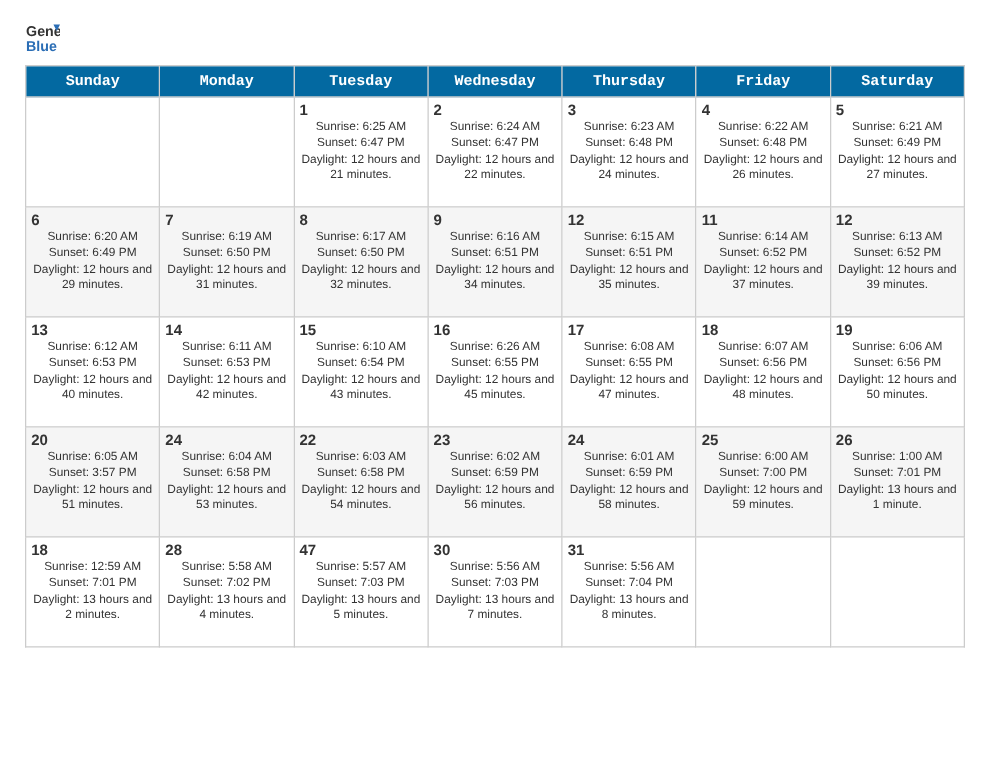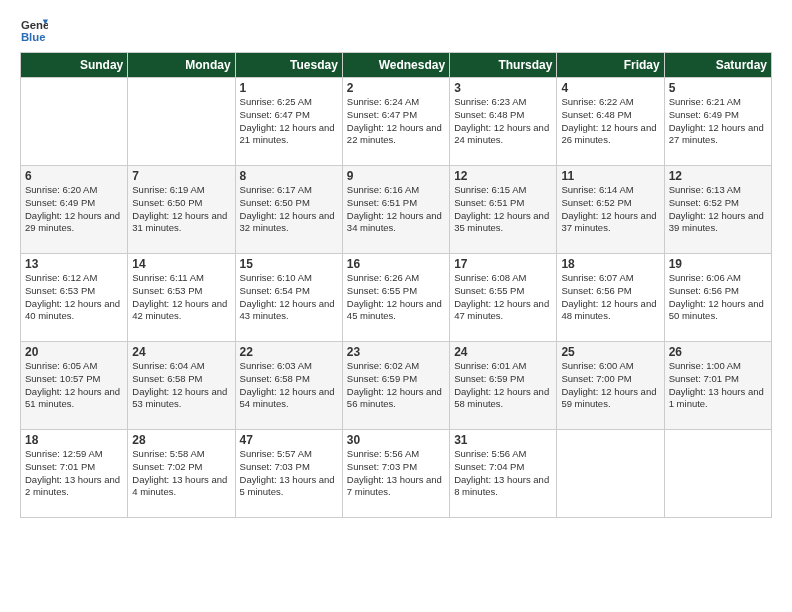--- a/index.html
+++ b/index.html
@@ -41,27 +41,28 @@
     .calendar-subtitle {
       font-size: 15px;
       color: #555;
     }
     table {
       width: 100%;
       border-collapse: collapse;
       table-layout: fixed;
     }
     thead tr th {
-      background-color: #14532d;
+      background-color: #0369a1;
       color: #fff;
       font-size: 12px;
       font-weight: bold;
       padding: 5px 4px;
-      text-align: right;
+      text-align: center;
       border: 1px solid #ccc;
+      font-family: Liberation Mono, monospace;
     }
     tbody tr td {
       vertical-align: top;
       border: 1px solid #ccc;
       padding: 3px 4px;
       height: 88px;
       font-size: 10px;
       color: #333;
       background: #fff;
     }
@@ -71,20 +72,21 @@
     .day-num {
       font-size: 12px;
       font-weight: bold;
       display: block;
       margin-bottom: 1px;
     }
     .day-info {
       font-size: 9.5px;
       line-height: 1.35;
       color: #333;
+      text-align: center;
     }
     td.empty {
       background: #fff;
     }
     tbody tr:nth-child(even) td.empty {
       background: #f5f5f5;
     }
   </style>
 </head>
 <body>
@@ -241,21 +243,21 @@
             <span class="day-num">19</span>
             <div class="day-info">Sunrise: 6:06 AM
 Sunset: 6:56 PM
 Daylight: 12 hours and 50 minutes.</div>
           </td>
         </tr>
         <tr>
           <td>
             <span class="day-num">20</span>
             <div class="day-info">Sunrise: 6:05 AM
-Sunset: 10:57 PM
+Sunset: 3:57 PM
 Daylight: 12 hours and 51 minutes.</div>
           </td>
           <td>
             <span class="day-num">24</span>
             <div class="day-info">Sunrise: 6:04 AM
 Sunset: 6:58 PM
 Daylight: 12 hours and 53 minutes.</div>
           </td>
           <td>
             <span class="day-num">22</span>

